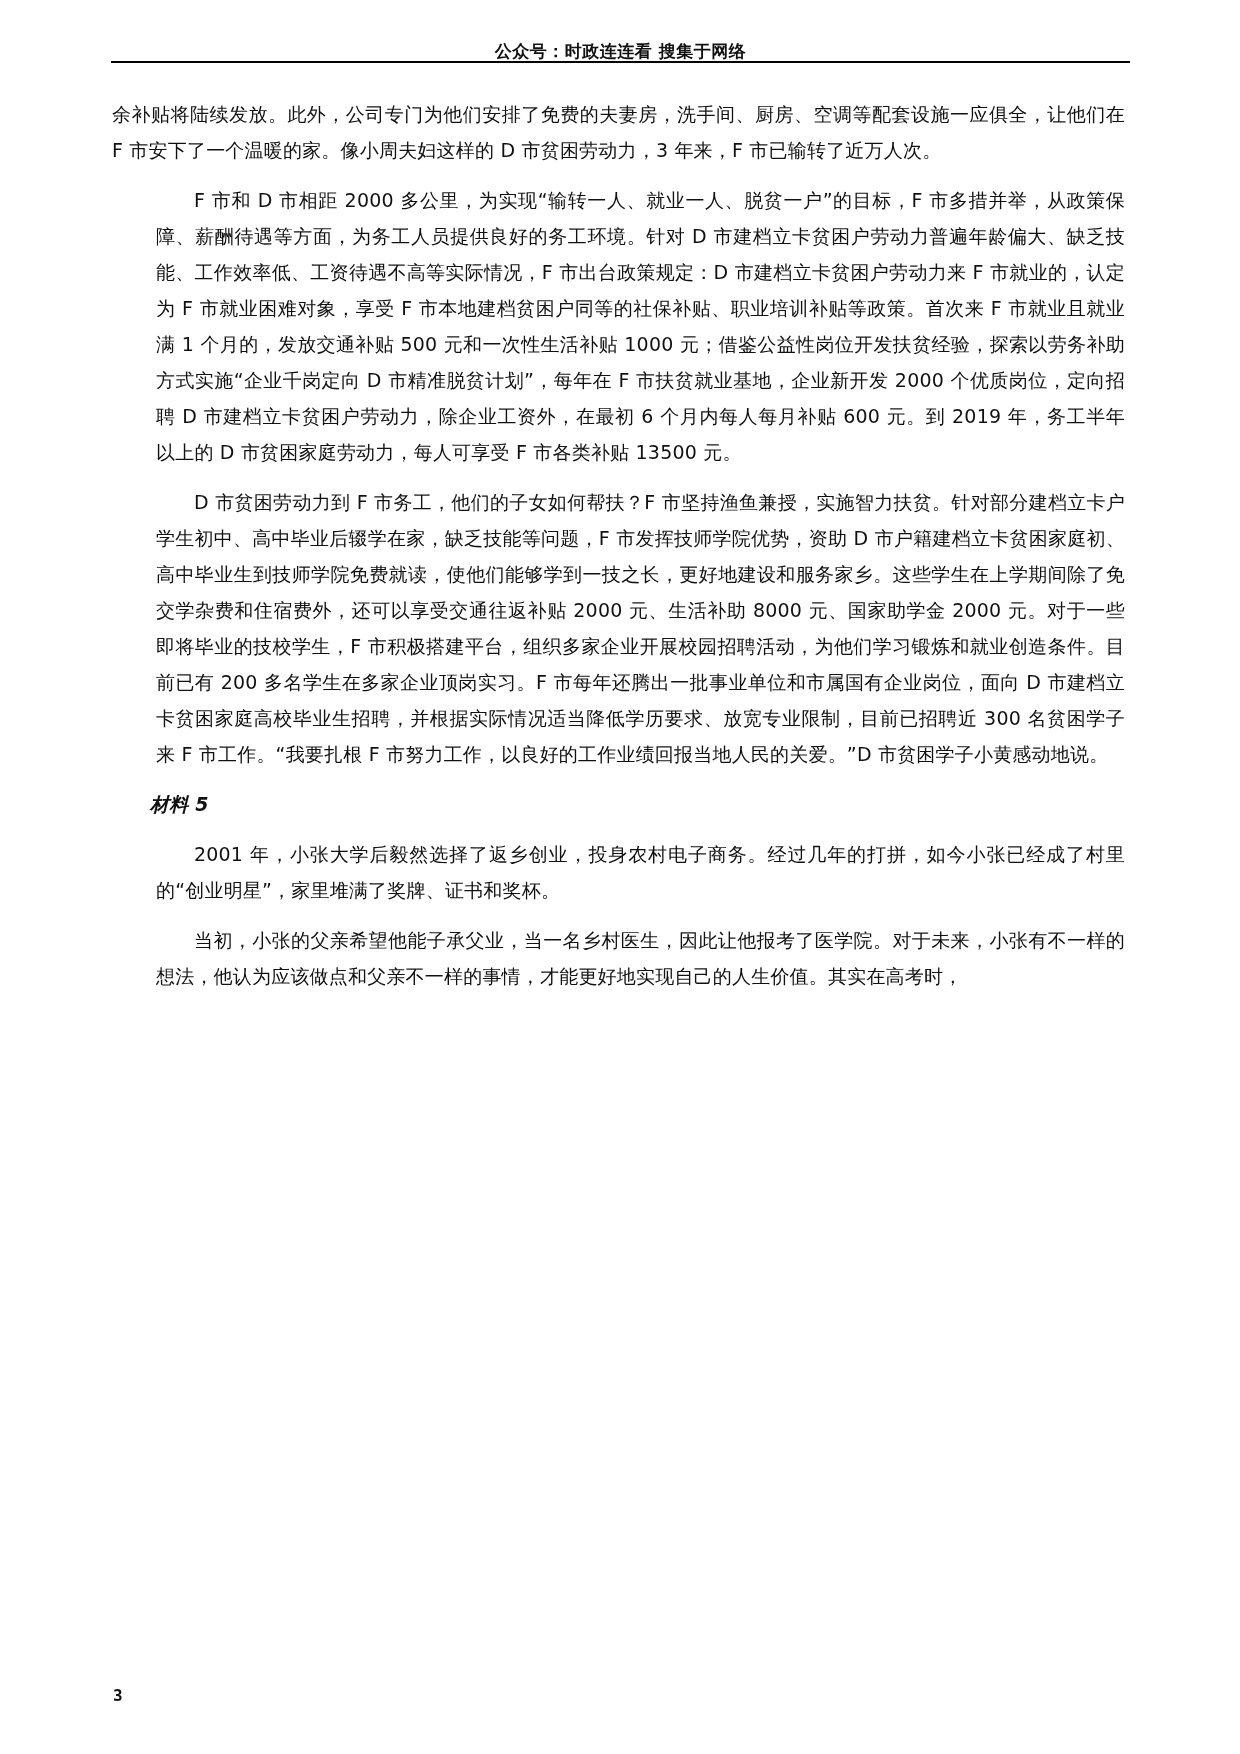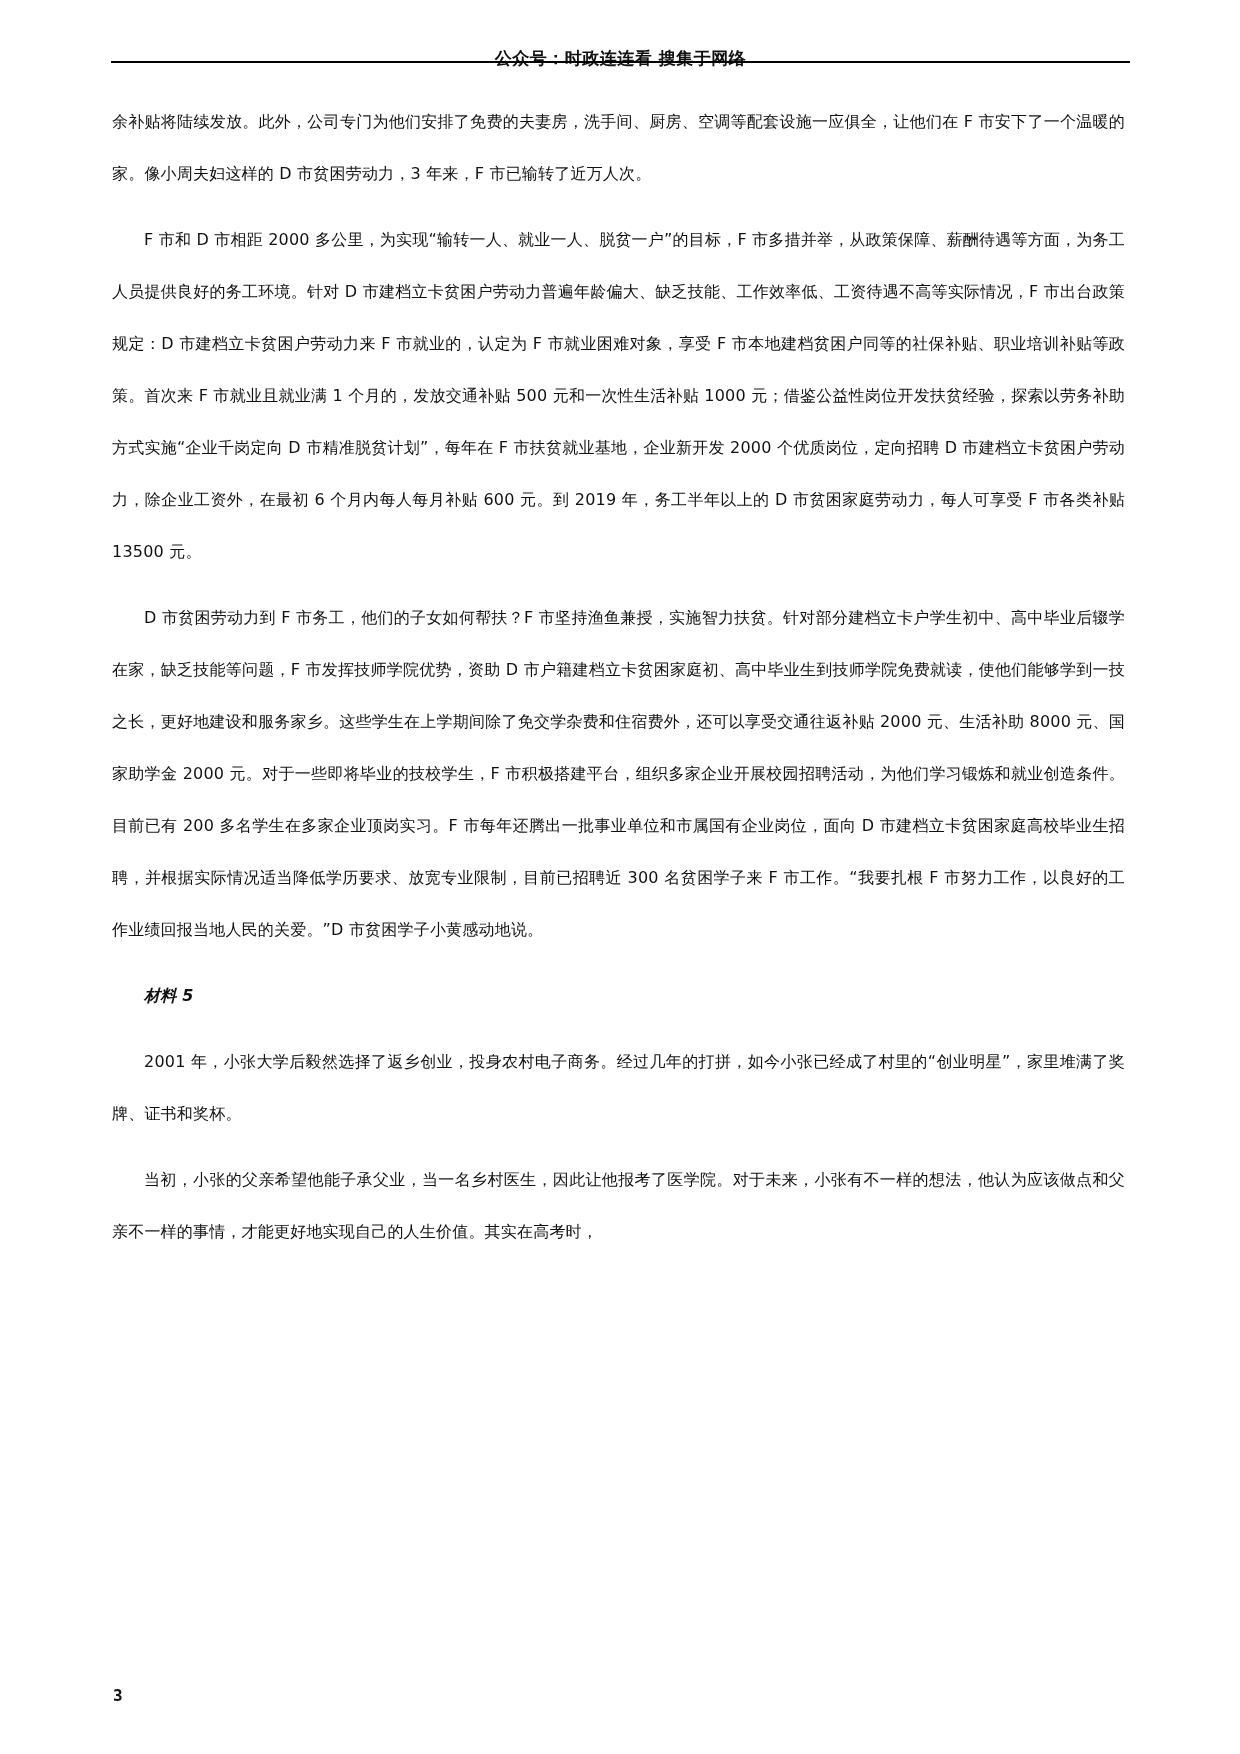--- a/index.html
+++ b/index.html
@@ -11,52 +11,53 @@
     width: 1240px;
     height: 1754px;
     position: relative;
     overflow: hidden;
     font-family: "DejaVu Sans", "Liberation Sans", sans-serif;
     color: #111111;
   }
   .page-header {
     position: absolute;
     left: 111px;
-    top: 47px;
+    top: 40px;
     width: 1019px;
     text-align: center;
     font-weight: bold;
     font-size: 17px;
     line-height: 22px;
     letter-spacing: 0.5px;
   }
   .header-rule {
     position: absolute;
     left: 111px;
     top: 61px;
     width: 1019px;
     height: 2px;
     background: #000000;
   }
   .content {
     position: absolute;
     left: 112px;
     top: 96px;
     width: 1013px;
-    font-size: 16px;
-    line-height: 52px;
+    font-size: 19px;
+    line-height: 36px;
     letter-spacing: 0.2px;
     text-align: justify;
   }
   .content p {
     margin: 0 0 14px 0;
     text-indent: 0;
   }
   .content p.indent {
     text-indent: 2em;
+    margin-left: 44px;
   }
   .content p.heading {
     font-weight: bold;
     text-indent: 2em;
     font-style: italic;
   }
   .page-number {
     position: absolute;
     left: 113px;
     top: 1686px;

